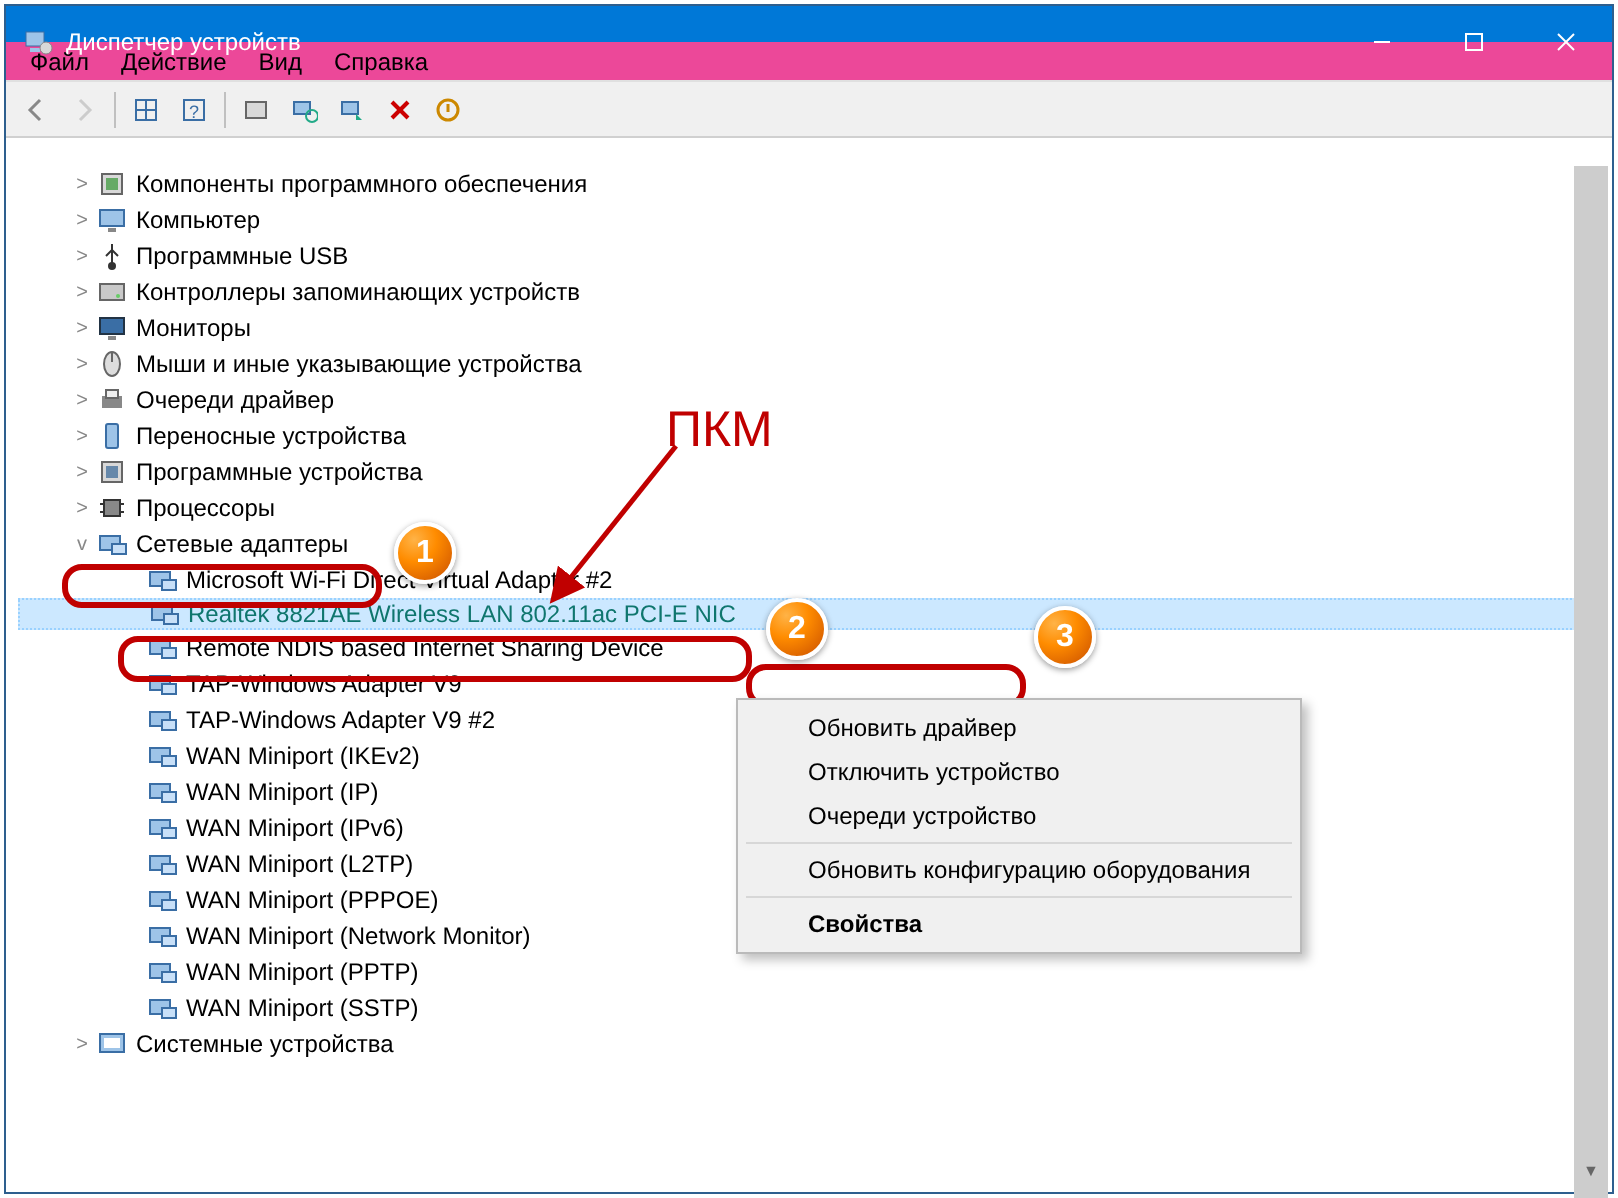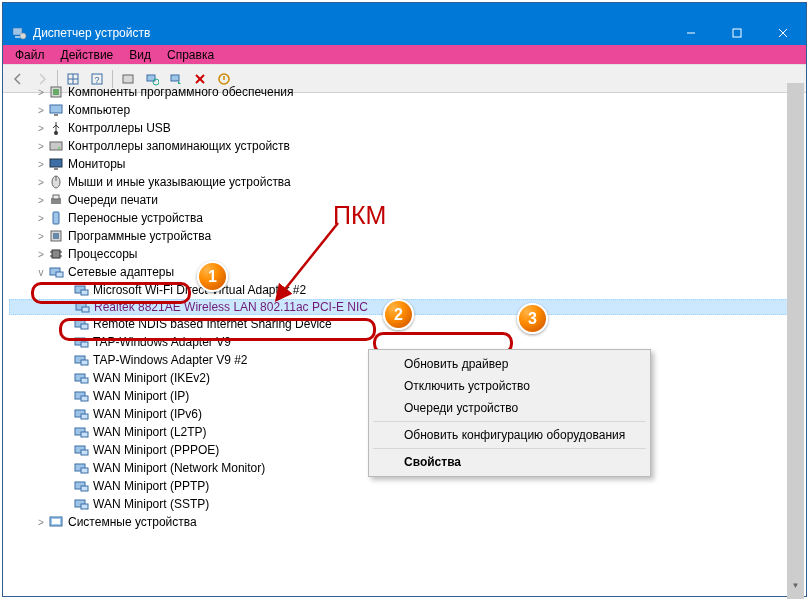--- a/index.html
+++ b/index.html
@@ -1,18 +1,18 @@
 <!DOCTYPE html>
 <html><head>
 <meta charset="utf-8">
 <style>
 * { margin: 0; padding: 0; box-sizing: border-box; }
 body { font-family: "Segoe UI", sans-serif; font-size: 12px; background: #fff; width: 809px; height: 599px; overflow: hidden; }
 .window { width: 805px; height: 595px; margin: 2px; border: 1px solid #2e5f8e; position: relative; background: #fff; }
-.titlebar { height: 42px; background: #0078d7; color: #fff; display: flex; align-items: center; padding: 17px 0 0 8px; }
+.titlebar { height: 18px; background: #0078d7; color: #fff; display: flex; align-items: center; padding: 17px 0 0 8px; }
 .titlebar-icon { width: 16px; height: 16px; margin-right: 6px; }
 .titlebar-text { flex: 1; font-size: 12px; }
 .titlebar-buttons { display: flex; height: 100%; }
 .titlebar-btn { width: 46px; display: flex; align-items: center; justify-content: center; cursor: pointer; }
 .menubar { height: 20px; background: #ec4899; border-bottom: 1px solid #e0e0e0; display: flex; align-items: center; padding: 0 4px; }
 .menu-item { padding: 2px 8px; cursor: pointer; }
 .toolbar { height: 28px; background: #f0f0f0; border-bottom: 1px solid #d0d0d0; display: flex; align-items: center; padding: 0 4px; gap: 2px; }
 .tb-btn { width: 22px; height: 22px; display: flex; align-items: center; justify-content: center; border: 1px solid transparent; cursor: pointer; }
 .tb-sep { width: 1px; height: 18px; background: #c0c0c0; margin: 0 2px; }
 .content { position: absolute; top: 80px; left: 0; right: 0; bottom: 0; padding: 0 2px 0 6px; }
@@ -24,21 +24,21 @@
 .scroll-thumb { position: absolute; top: 0; left: 0; right: 0; height: 540px; background: #cdcdcd; }
 .scroll-arrow { position: absolute; left: 0; right: 0; height: 17px; display: flex; align-items: center; justify-content: center; color: #666; font-size: 8px; }
 .hl-red { border: 3px solid #c00000; border-radius: 10px; position: absolute; pointer-events: none; }
 .bubble { width: 31px; height: 31px; border-radius: 50%; background: radial-gradient(circle at 30% 25%, #ffb347 0%, #ff8c00 40%, #c94e00 100%); border: 2px solid #fff; box-shadow: 0 1px 3px rgba(0,0,0,0.4); display: flex; align-items: center; justify-content: center; color: #fff; font-weight: bold; font-size: 16px; position: absolute; pointer-events: none; }
 .label-pkm { position: absolute; color: #c00000; font-size: 25px; font-weight: 400; pointer-events: none; font-family: Arial, sans-serif; }
 .arrow-svg { position: absolute; pointer-events: none; }
 .context-menu { position: absolute; background: #f0f0f0; border: 1px solid #bababa; box-shadow: 3px 3px 5px rgba(0,0,0,0.25); padding: 3px; min-width: 272px; }
 .cm-item { padding: 4px 22px 4px 32px; cursor: pointer; position: relative; }
 .cm-sep { height: 1px; background: #d7d7d7; margin: 2px 1px; }
 .cm-item.bold { font-weight: bold; }
-.selected { background: #cce8ff; color: #701a75; border: 1px dotted #99d1ff; height: 16px !important; }
+.selected { background: #cce8ff; color: #0f766e; border: 1px dotted #99d1ff; height: 16px !important; }
 </style>
 </head>
 <body>
 
 <div class="window">
   <div class="titlebar">
     <span class="titlebar-icon">
       <svg width="16" height="16" viewBox="0 0 16 16">
           <rect x="2" y="3" width="9" height="7" fill="#9ec4e8" stroke="#3a6ea5" stroke-width="0.5"></rect>
           <rect x="4" y="11" width="5" height="2" fill="#9ec4e8"></rect>
@@ -153,21 +153,21 @@
           <span>Компьютер</span>
         </div>
         <div class="tree-item" style="padding-left:25px">
           <span class="expander">&gt;</span>
           <span class="tree-icon">
             <svg width="16" height="16">
               <path d="M8 2 L8 13 M8 5 L5 8 M8 5 L11 8" stroke="#333" fill="none"></path>
               <circle cx="8" cy="13" r="2" fill="#333"></circle>
             </svg>
           </span>
-          <span>Контроллеры USB</span>
+          <span>Программные USB</span>
         </div>
         <div class="tree-item" style="padding-left:25px">
           <span class="expander">&gt;</span>
           <span class="tree-icon">
             <svg width="16" height="16">
               <rect x="2" y="4" width="12" height="8" fill="#c9c9c9" stroke="#666"></rect>
               <circle cx="11" cy="10" r="1" fill="#6c6"></circle>
             </svg>
           </span>
           <span>Контроллеры запоминающих устройств</span>
@@ -193,21 +193,21 @@
           <span>Мыши и иные указывающие устройства</span>
         </div>
         <div class="tree-item" style="padding-left:25px">
           <span class="expander">&gt;</span>
           <span class="tree-icon">
             <svg width="16" height="16">
               <rect x="3" y="6" width="10" height="6" fill="#888"></rect>
               <rect x="5" y="3" width="6" height="4" fill="#eee" stroke="#666"></rect>
             </svg>
           </span>
-          <span>Очереди печати</span>
+          <span>Очереди драйвер</span>
         </div>
         <div class="tree-item" style="padding-left:25px">
           <span class="expander">&gt;</span>
           <span class="tree-icon">
             <svg width="16" height="16">
               <rect x="5" y="2" width="6" height="12" rx="1" fill="#9ec4e8" stroke="#3a6ea5"></rect>
             </svg>
           </span>
           <span>Переносные устройства</span>
         </div>

